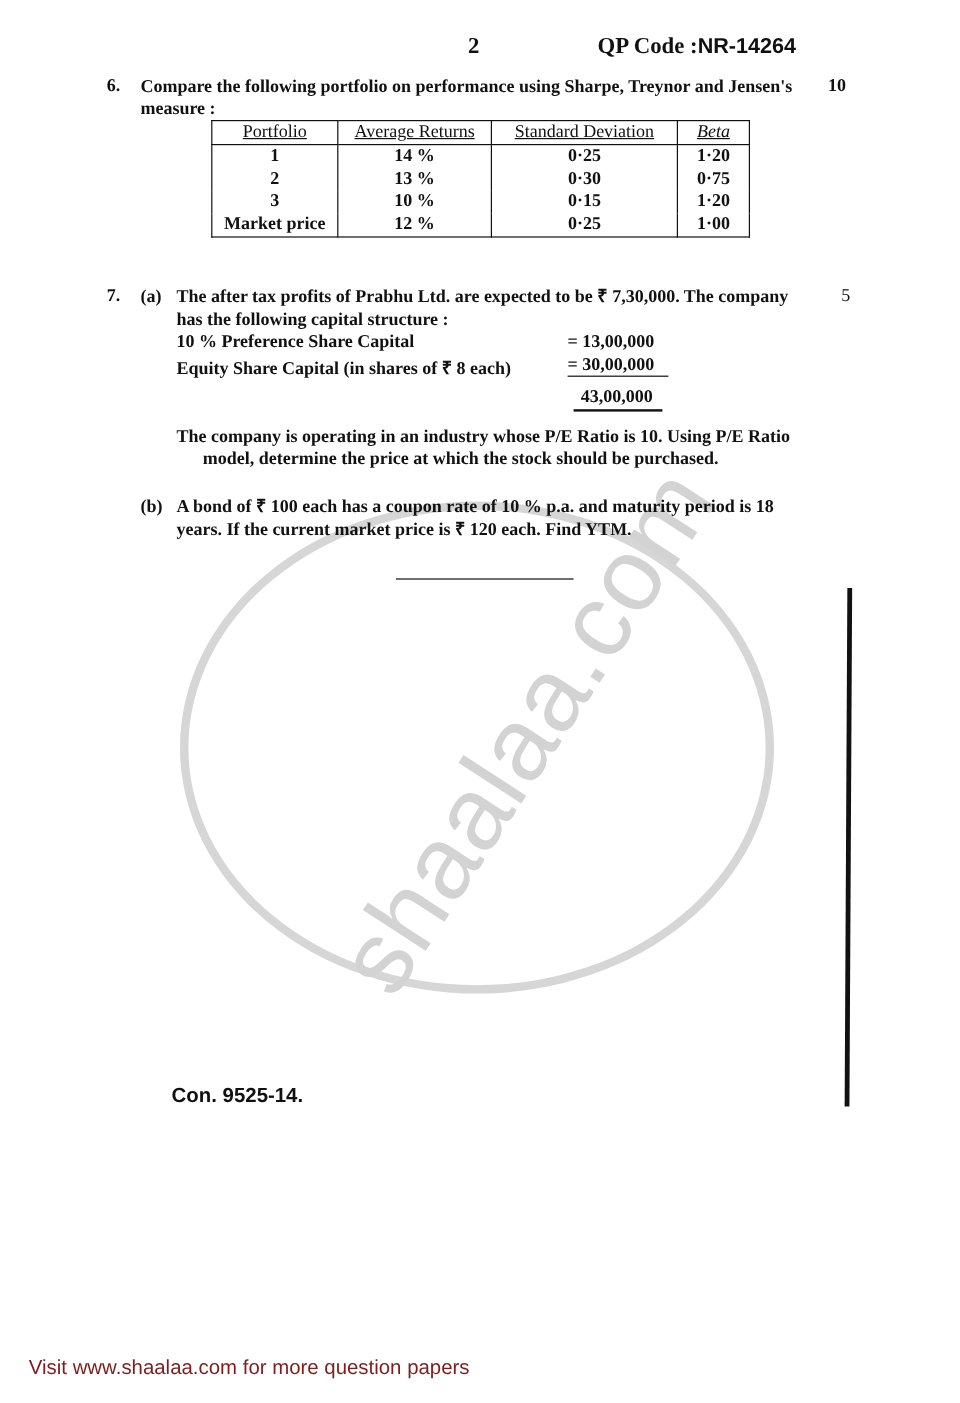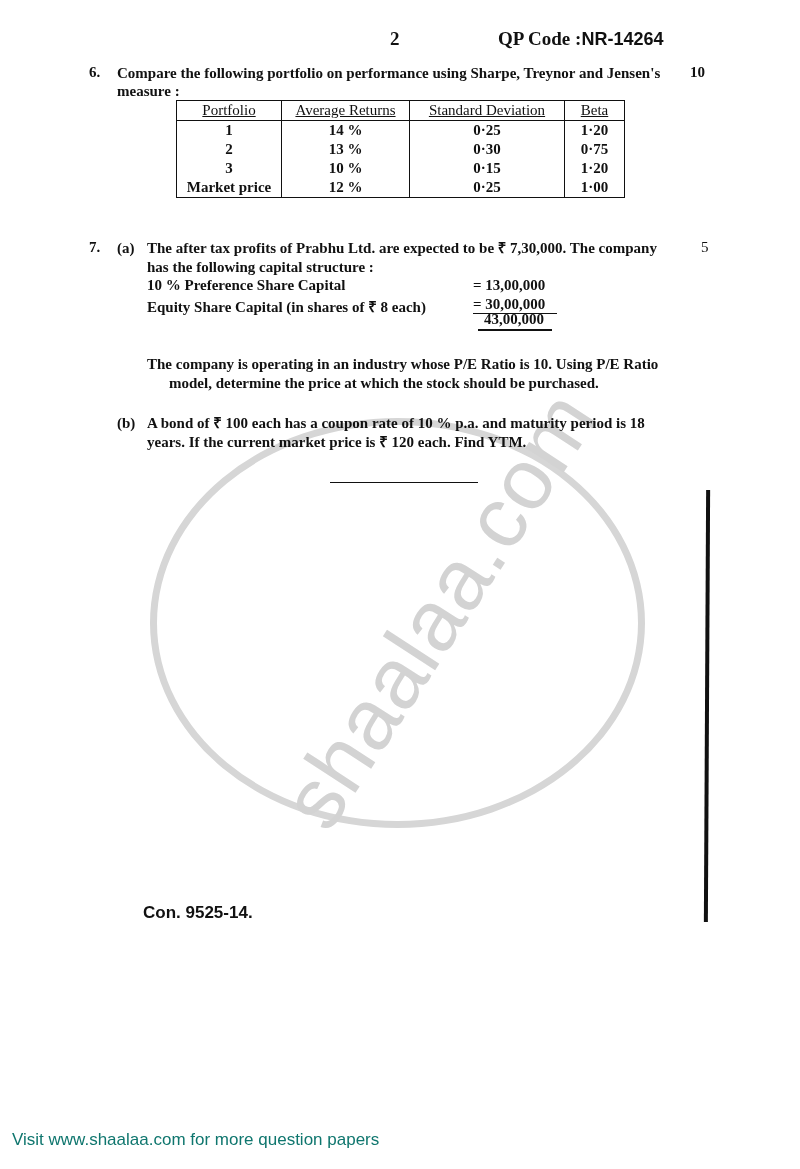--- a/index.html
+++ b/index.html
@@ -11,31 +11,31 @@
   .hdr-qp .code { font-family: "Liberation Sans", sans-serif; font-weight: bold; font-size: 18px; }
   .qnum { font-size: 15px; font-weight: bold; }
   .qtext { font-size: 15px; font-weight: bold; line-height: 19px; }
   .marks { font-size: 15px; font-weight: bold; }
   table.perf { position: absolute; left: 176px; top: 100px; border-collapse: collapse;
                font-size: 15px; font-weight: bold; }
   table.perf td, table.perf th { border-left: 1.5px solid #111; border-right: 1.5px solid #111;
                padding: 0 6px; height: 19px; text-align: center; font-weight: bold; }
   table.perf th { border-top: 1.5px solid #111; border-bottom: 1.5px solid #111; font-weight: normal; }
   table.perf tr:last-child td { border-bottom: 1.5px solid #111; }
-  .col1 { width: 92px; } .col2 { width: 115px; } .col3 { width: 142px; } .col4 { width: 47px; }
+  .col1 { width: 92px; } .col2 { width: 115px; } .col3 { width: 142px; } .col4 { width: 47px; font-style: italic; }
   .ul { text-decoration: underline; }
   .cap-row { font-size: 15px; font-weight: bold; }
   .amount { font-size: 15px; font-weight: bold; text-align: right; }
   .u-line { border-bottom: 1.5px solid #111; display: inline-block; }
   .sep-line { left: 330px; top: 482px; width: 148px; height: 0; border-top: 1.5px solid #111; }
   .vbar { left: 705px; top: 490px; width: 4px; height: 432px; background: #111;
           transform: skewX(-0.3deg); }
   .footer-code { left: 143px; top: 903px; font-family: "Liberation Sans", sans-serif;
                  font-weight: bold; font-size: 17px; }
-  .visit { left: 12px; top: 1130px; font-family: "Liberation Sans", sans-serif; font-size: 17px; color: #0f766e; }
+  .visit { left: 24px; top: 1130px; font-family: "Liberation Sans", sans-serif; font-size: 17px; color: #7f1d1d; }
   .wm-circle { left: 150px; top: 418px; width: 495px; height: 410px; border-radius: 50%;
                border: 7px solid #d6d6d6; box-sizing: border-box; }
   .wm-text { left: 190px; top: 560px; font-family: "Liberation Sans", sans-serif; font-size: 86px;
              color: #d3d3d3; transform: rotate(-57deg); transform-origin: center; letter-spacing: 1px; }
 </style>
 </head>
 <body>
 
 <div class="abs wm-circle"></div>
 <div class="abs wm-text">shaalaa.com</div>
@@ -88,21 +88,21 @@
 <div class="abs qnum" style="left:89px; top:239px;">7.</div>
 <div class="abs qtext" style="left:117px; top:239px;">(a)</div>
 <div class="abs qtext" style="left:147px; top:239px;">The after tax profits of Prabhu Ltd. are expected to be ₹ 7,30,000. The company</div>
 <div class="abs marks" style="left:701px; top:239px; font-weight:normal;">5</div>
 <div class="abs qtext" style="left:147px; top:258px;">has the following capital structure :</div>
 
 <div class="abs cap-row" style="left:147px; top:277px;">10 % Preference Share Capital</div>
 <div class="abs amount" style="left:473px; top:277px;">= 13,00,000</div>
 <div class="abs cap-row" style="left:147px; top:296px;">Equity Share Capital (in shares of ₹ 8 each)</div>
 <div class="abs amount" style="left:473px; top:296px;"><span class="u-line" style="padding-right:12px;">= 30,00,000</span></div>
-<div class="abs amount" style="left:478px; top:311px;"><span class="u-line" style="padding:0 8px 1px 6px; border-bottom-width:2px;">43,00,000</span></div>
+<div class="abs amount" style="left:478px; top:323px;"><span class="u-line" style="padding:0 8px 1px 6px; border-bottom-width:2px;">43,00,000</span></div>
 
 <div class="abs qtext" style="left:147px; top:355px;">The company is operating in an industry whose P/E Ratio is 10. Using P/E Ratio</div>
 <div class="abs qtext" style="left:147px; top:374px;margin-left:22px;">model, determine the price at which the stock should be purchased.</div>
 
 <div class="abs qtext" style="left:117px; top:414px;">(b)</div>
 <div class="abs qtext" style="left:147px; top:414px;">A bond of ₹ 100 each has a coupon rate of 10 % p.a. and maturity period is 18</div>
 <div class="abs qtext" style="left:147px; top:433px;">years. If the current market price is ₹ 120 each. Find YTM.</div>
 
 <div class="abs sep-line"></div>
 

